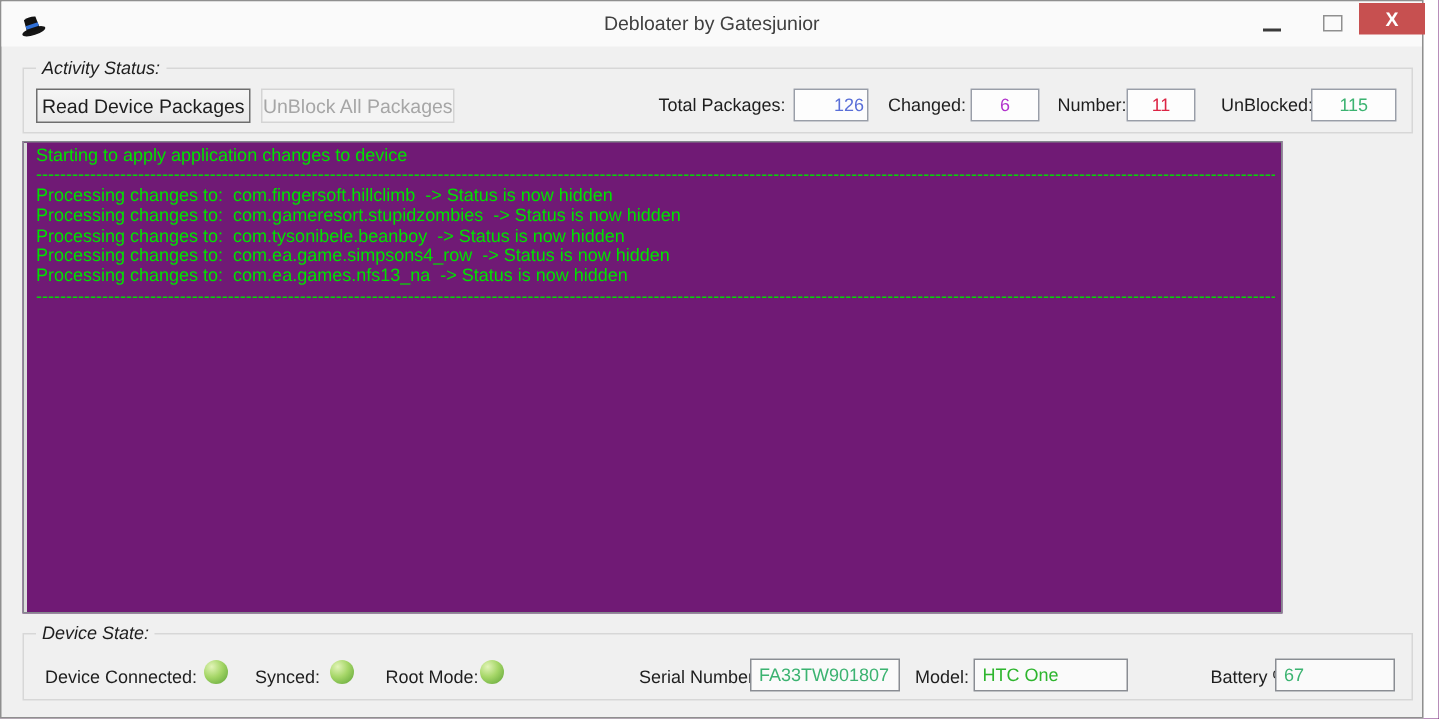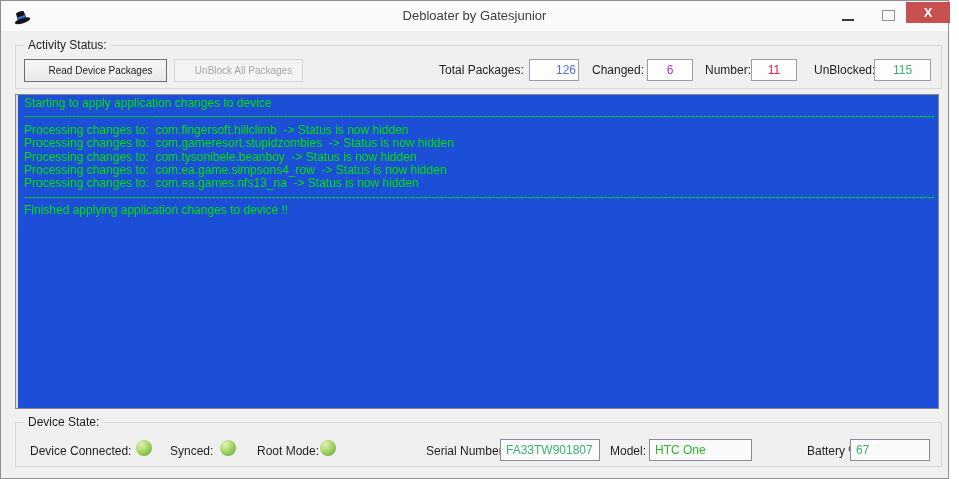--- a/index.html
+++ b/index.html
@@ -31,42 +31,42 @@
   .btn-close {
     position: absolute; left: 905px; top: 1px; width: 44px; height: 21px;
     background: #c75050; color: #ffffff; font-weight: bold; font-size: 13px;
     display: flex; align-items: center; justify-content: center;
   }
   .gb { position: absolute; border: 1px solid #d7d7d7; }
   .gb-activity { left: 14px; top: 44px; width: 927px; height: 44px; }
   .gb-device   { left: 14px; top: 421px; width: 927px; height: 45px; }
   .gb-label {
     position: absolute; top: -8px; left: 8px; background: #f0f0f0;
-    padding: 0 4px; line-height: 14px; white-space: nowrap;
+    padding: 0 4px; line-height: 14px; white-space: nowrap; font-style: italic;
   }
   .btn { position: absolute; display: flex; align-items: center; justify-content: center;
-    font-size: 10px; cursor: default; padding-left: 10px; }
+    font-size: 13px; cursor: default; }
   .btn-read { left: 8px; top: 13px; width: 143px; height: 23px;
     border: 1px solid #6e6e6e; background: linear-gradient(#f6f6f6, #e9e9e9); color: #1e1e1e; }
   .btn-unblock { left: 158px; top: 13px; width: 129px; height: 23px;
     border: 1px solid #d4d4d4; background: #f4f4f4; color: #a6a6a6; }
   .clabel { position: absolute; top: 17px; white-space: nowrap; }
   .cbox {
     position: absolute; top: 13px; height: 22px;
     border: 1px solid #999ea8; background: #fdfdfd;
     display: flex; align-items: center; justify-content: center;
   }
   .c-blue   { color: #5a6fd8; padding-left: 24px; }
   .c-purple { color: #b233cc; }
   .c-red    { color: #dc2444; }
   .c-green  { color: #3cb371; }
   .c-lime   { color: #2eb52e; }
   .console {
-    position: absolute; left: 14px; top: 93px; width: 924px; height: 315px;
-    background: #1d4ed8; border: 1px solid #84878d;
+    position: absolute; left: 14px; top: 93px; width: 840px; height: 315px;
+    background: #701a75; border: 1px solid #84878d;
     box-shadow: inset 2px 0 0 #dcdcdc;
     color: #00e100; font-size: 12px; line-height: 13.4px;
     padding: 2px 4px 0 8px; overflow: hidden;
   }
   .console .line { white-space: pre; overflow: hidden; height: 13.4px; }
   .dlabel { position: absolute; top: 21px; white-space: nowrap; }
   .ball {
     position: absolute; top: 17px; width: 16px; height: 16px; border-radius: 50%;
     background: radial-gradient(circle at 32% 28%, #e2f4b8, #a5d667 45%, #7cb94b 75%, #5f9c33);
   }
@@ -122,21 +122,20 @@
 
   <div class="console">
     <div class="line">Starting to apply application changes to device</div>
     <div class="line">------------------------------------------------------------------------------------------------------------------------------------------------------------------------------------------------------------------------------------------------</div>
     <div class="line">Processing changes to:  com.fingersoft.hillclimb  -&gt; Status is now hidden</div>
     <div class="line">Processing changes to:  com.gameresort.stupidzombies  -&gt; Status is now hidden</div>
     <div class="line">Processing changes to:  com.tysonibele.beanboy  -&gt; Status is now hidden</div>
     <div class="line">Processing changes to:  com.ea.game.simpsons4_row  -&gt; Status is now hidden</div>
     <div class="line">Processing changes to:  com.ea.games.nfs13_na  -&gt; Status is now hidden</div>
     <div class="line">------------------------------------------------------------------------------------------------------------------------------------------------------------------------------------------------------------------------------------------------</div>
-    <div class="line">Finished applying application changes to device !!</div>
   </div>
 
   <div class="gb gb-device">
     <span class="gb-label">Device State:</span>
 
     <span class="dlabel" style="left:14px">Device Connected:</span>
     <div class="ball" style="left:120px"></div>
 
     <span class="dlabel" style="left:154px">Synced:</span>
     <div class="ball" style="left:204px"></div>

